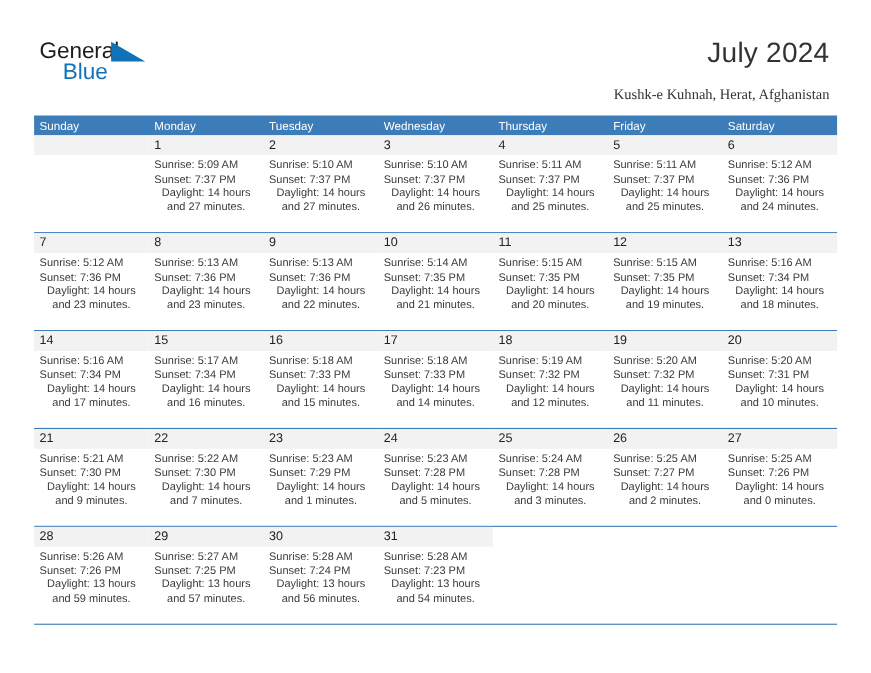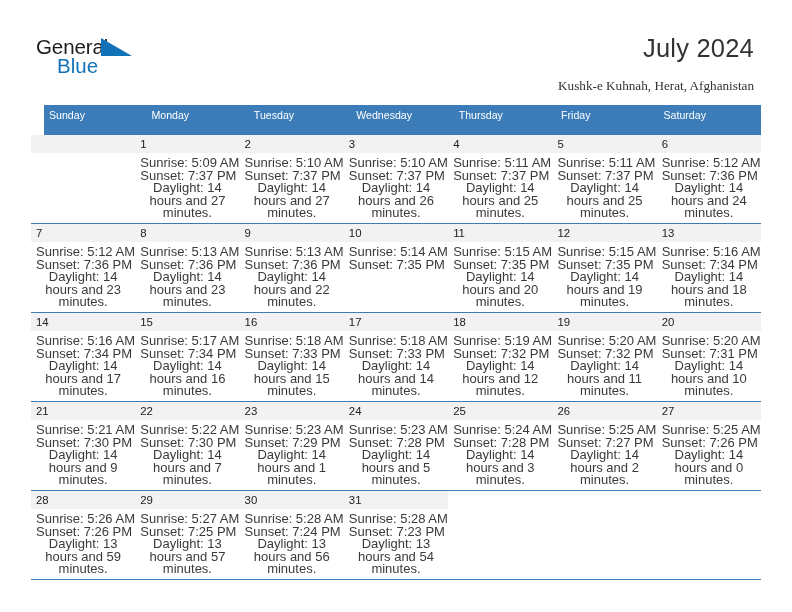--- a/index.html
+++ b/index.html
@@ -93,22 +93,21 @@
   .calendar {
     position: absolute;
     left: 31px;
     top: 105px;
     width: 730px;
   }
 
   .dow-row {
     display: flex;
     background: #3b7cb9;
-    height: 30px;
-    margin-left: 13px;
+    height: 18px;
   }
   .dow {
     flex: 1 1 0;
     color: #ffffff;
     font-size: 10.6px;
     line-height: 21px;
     padding-left: 5px;
     box-sizing: border-box;
     font-family: "Liberation Sans", sans-serif;
     white-space: nowrap;
@@ -143,21 +142,21 @@
   .cell.empty .daynum {
     background: #f2f2f2;
     color: transparent;
   }
   .cell.blank .daynum {
     background: transparent;
   }
 
   .info {
     padding: 4px 5px 0 5px;
-    font-size: 13px;
+    font-size: 10px;
     line-height: 12.6px;
     color: #3a3a3a;
     font-family: "Liberation Sans", sans-serif;
   }
   .info div {
     white-space: nowrap;
   }
   .info .dl {
     white-space: normal;
     text-align: center;
@@ -269,20 +268,21 @@
               <div>Sunrise: 5:13 AM</div>
               <div>Sunset: 7:36 PM</div>
               <div class="dl">Daylight: 14 hours and 22 minutes.</div>
             </div>
           </div>
           <div class="cell">
             <div class="daynum">10</div>
             <div class="info">
               <div>Sunrise: 5:14 AM</div>
               <div>Sunset: 7:35 PM</div>
+              <div class="dl">Daylight: 14 hours and 21 minutes.</div>
             </div>
           </div>
           <div class="cell">
             <div class="daynum">11</div>
             <div class="info">
               <div>Sunrise: 5:15 AM</div>
               <div>Sunset: 7:35 PM</div>
               <div class="dl">Daylight: 14 hours and 20 minutes.</div>
             </div>
           </div>

